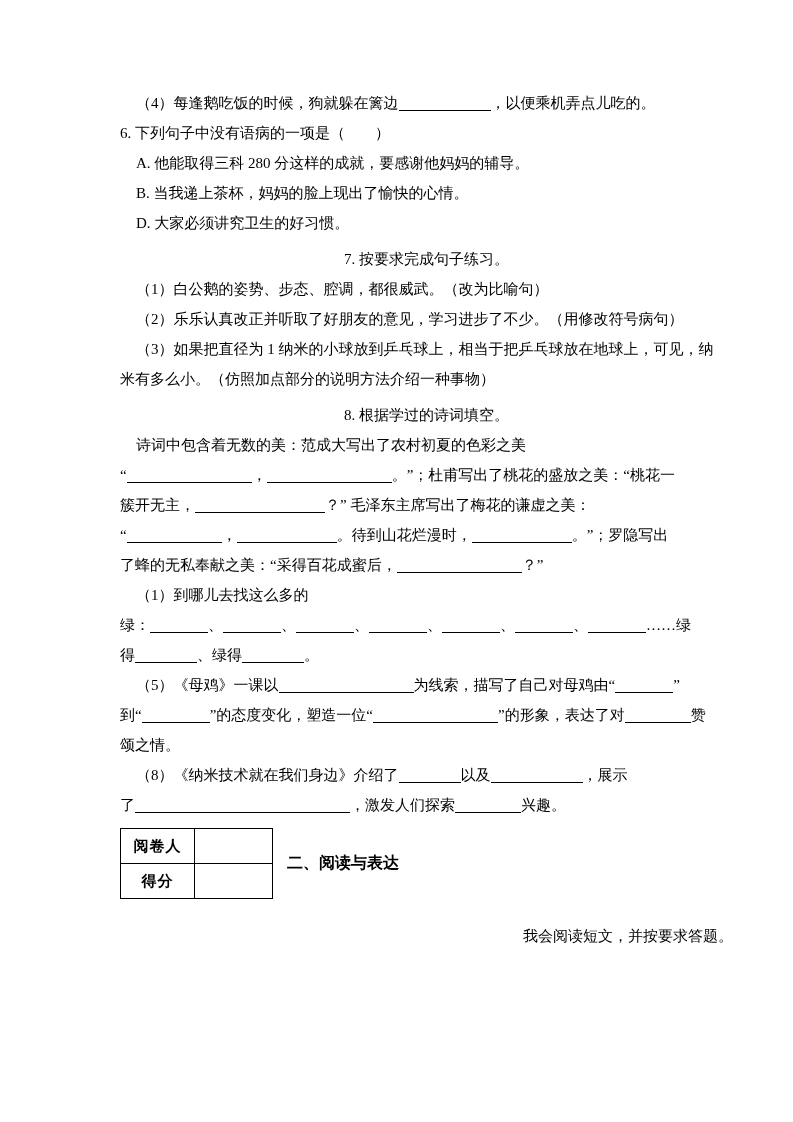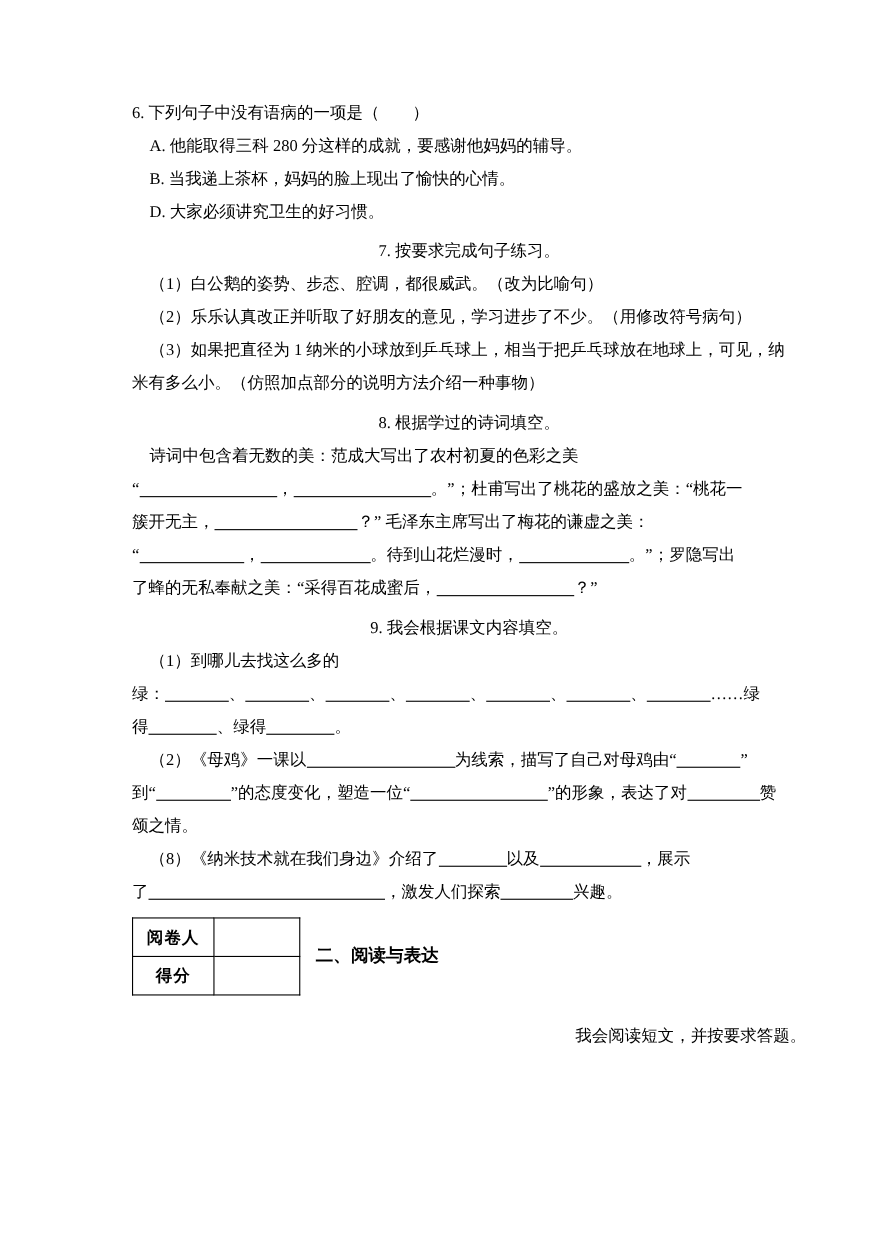--- a/index.html
+++ b/index.html
@@ -34,40 +34,40 @@
   td.gvalue { width:78px; height:35px; }
   .section-heading { font-weight:bold; font-size:16px; margin-left:14px; }
   .footer-line { line-height:30px; margin-top:22px;text-align:right; }
 </style>
 </head>
 <body>
 
 <div class="page">
 
   <div>
+      <div class="line indent-1"><span class="txt">（4）每逢鹅吃饭的时候，狗就躲在篱边</span><span class="blank" style="width: 92px;"></span><span class="txt">，以便乘机弄点儿吃的。</span></div>
       <div class="line indent-0 gap-lg"><span class="txt">6. 下列句子中没有语病的一项是（　　）</span></div>
       <div class="line indent-1"><span class="txt">A. 他能取得三科 280 分这样的成就，要感谢他妈妈的辅导。</span></div>
       <div class="line indent-1"><span class="txt">B. 当我递上茶杯，妈妈的脸上现出了愉快的心情。</span></div>
       <div class="line indent-1"><span class="txt">D. 大家必须讲究卫生的好习惯。</span></div>
       <div class="line indent-0 gap-sm"><span class="txt">7. 按要求完成句子练习。</span></div>
       <div class="line indent-1"><span class="txt">（1）白公鹅的姿势、步态、腔调，都很威武。（改为比喻句）</span></div>
       <div class="line indent-1"><span class="txt">（2）乐乐认真改正并听取了好朋友的意见，学习进步了不少。（用修改符号病句）</span></div>
       <div class="line indent-1"><span class="txt">（3）如果把直径为 1 纳米的小球放到乒乓球上，相当于把乒乓球放在地球上，可见，纳</span></div>
       <div class="line indent-0"><span class="txt">米有多么小。（仿照加点部分的说明方法介绍一种事物）</span></div>
       <div class="line indent-0 gap-sm"><span class="txt">8. 根据学过的诗词填空。</span></div>
       <div class="line indent-1"><span class="txt">诗词中包含着无数的美：范成大写出了农村初夏的色彩之美</span></div>
       <div class="line indent-0"><span class="txt">“</span><span class="blank" style="width: 125px;"></span><span class="txt">，</span><span class="blank" style="width: 125px;"></span><span class="txt">。”；杜甫写出了桃花的盛放之美：“桃花一</span></div>
       <div class="line indent-0"><span class="txt">簇开无主，</span><span class="blank" style="width: 130px;"></span><span class="txt">？” 毛泽东主席写出了梅花的谦虚之美：</span></div>
       <div class="line indent-0"><span class="txt">“</span><span class="blank" style="width: 95px;"></span><span class="txt">，</span><span class="blank" style="width: 100px;"></span><span class="txt">。待到山花烂漫时，</span><span class="blank" style="width: 100px;"></span><span class="txt">。”；罗隐写出</span></div>
       <div class="line indent-0"><span class="txt">了蜂的无私奉献之美：“采得百花成蜜后，</span><span class="blank" style="width: 125px;"></span><span class="txt">？”</span></div>
-      <div class="line indent-0 gap-sm"><span class="txt">9. 我会根据课文内容填空。</span></div>
       <div class="line indent-1"><span class="txt">（1）到哪儿去找这么多的</span></div>
       <div class="line indent-0"><span class="txt">绿：</span><span class="blank" style="width: 58px;"></span><span class="txt">、</span><span class="blank" style="width: 58px;"></span><span class="txt">、</span><span class="blank" style="width: 58px;"></span><span class="txt">、</span><span class="blank" style="width: 58px;"></span><span class="txt">、</span><span class="blank" style="width: 58px;"></span><span class="txt">、</span><span class="blank" style="width: 58px;"></span><span class="txt">、</span><span class="blank" style="width: 58px;"></span><span class="txt">……绿</span></div>
       <div class="line indent-0"><span class="txt">得</span><span class="blank" style="width: 62px;"></span><span class="txt">、绿得</span><span class="blank" style="width: 62px;"></span><span class="txt">。</span></div>
-      <div class="line indent-1"><span class="txt">（2）《母鸡》一课以</span><span class="blank" style="width: 135px;"></span><span class="txt">为线索，描写了自己对母鸡由“</span><span class="blank" style="width: 58px;"></span><span class="txt">”</span></div>
+      <div class="line indent-1"><span class="txt">（5）《母鸡》一课以</span><span class="blank" style="width: 135px;"></span><span class="txt">为线索，描写了自己对母鸡由“</span><span class="blank" style="width: 58px;"></span><span class="txt">”</span></div>
       <div class="line indent-0"><span class="txt">到“</span><span class="blank" style="width: 68px;"></span><span class="txt">”的态度变化，塑造一位“</span><span class="blank" style="width: 125px;"></span><span class="txt">”的形象，表达了对</span><span class="blank" style="width: 66px;"></span><span class="txt">赞</span></div>
       <div class="line indent-0"><span class="txt">颂之情。</span></div>
       <div class="line indent-1"><span class="txt">（8）《纳米技术就在我们身边》介绍了</span><span class="blank" style="width: 62px;"></span><span class="txt">以及</span><span class="blank" style="width: 92px;"></span><span class="txt">，展示</span></div>
       <div class="line indent-0"><span class="txt">了</span><span class="blank" style="width: 215px;"></span><span class="txt">，激发人们探索</span><span class="blank" style="width: 66px;"></span><span class="txt">兴趣。</span></div>
     </div>
 
   <div class="bottom-row">
     <table class="grading">
       <tbody>
           <tr>

